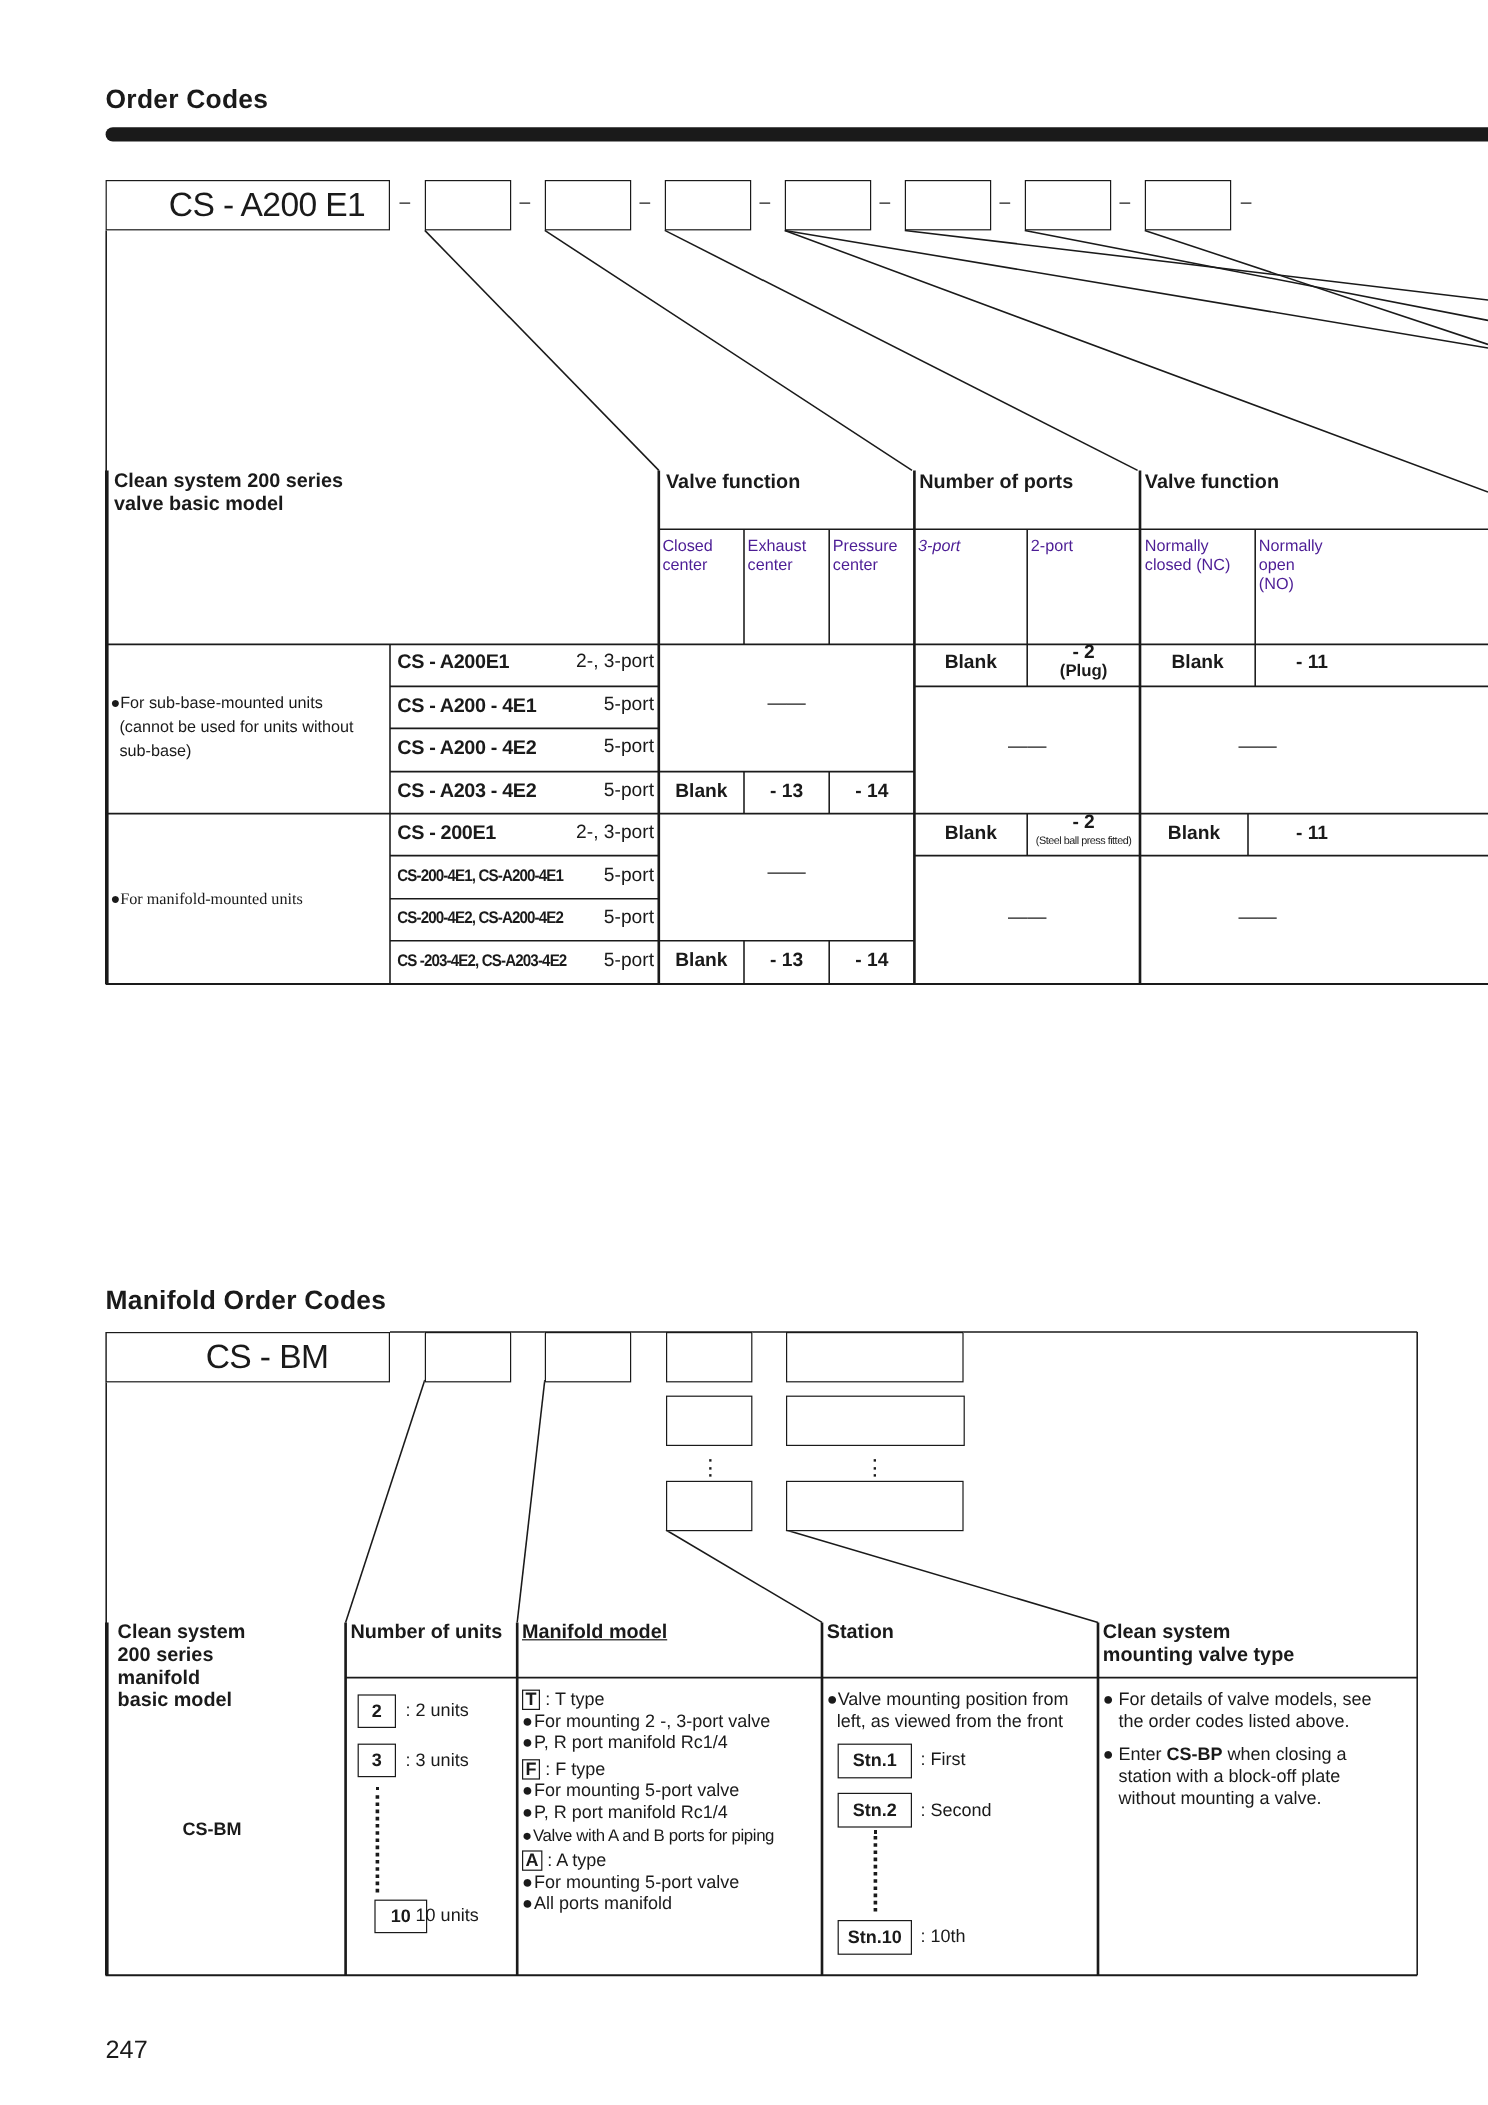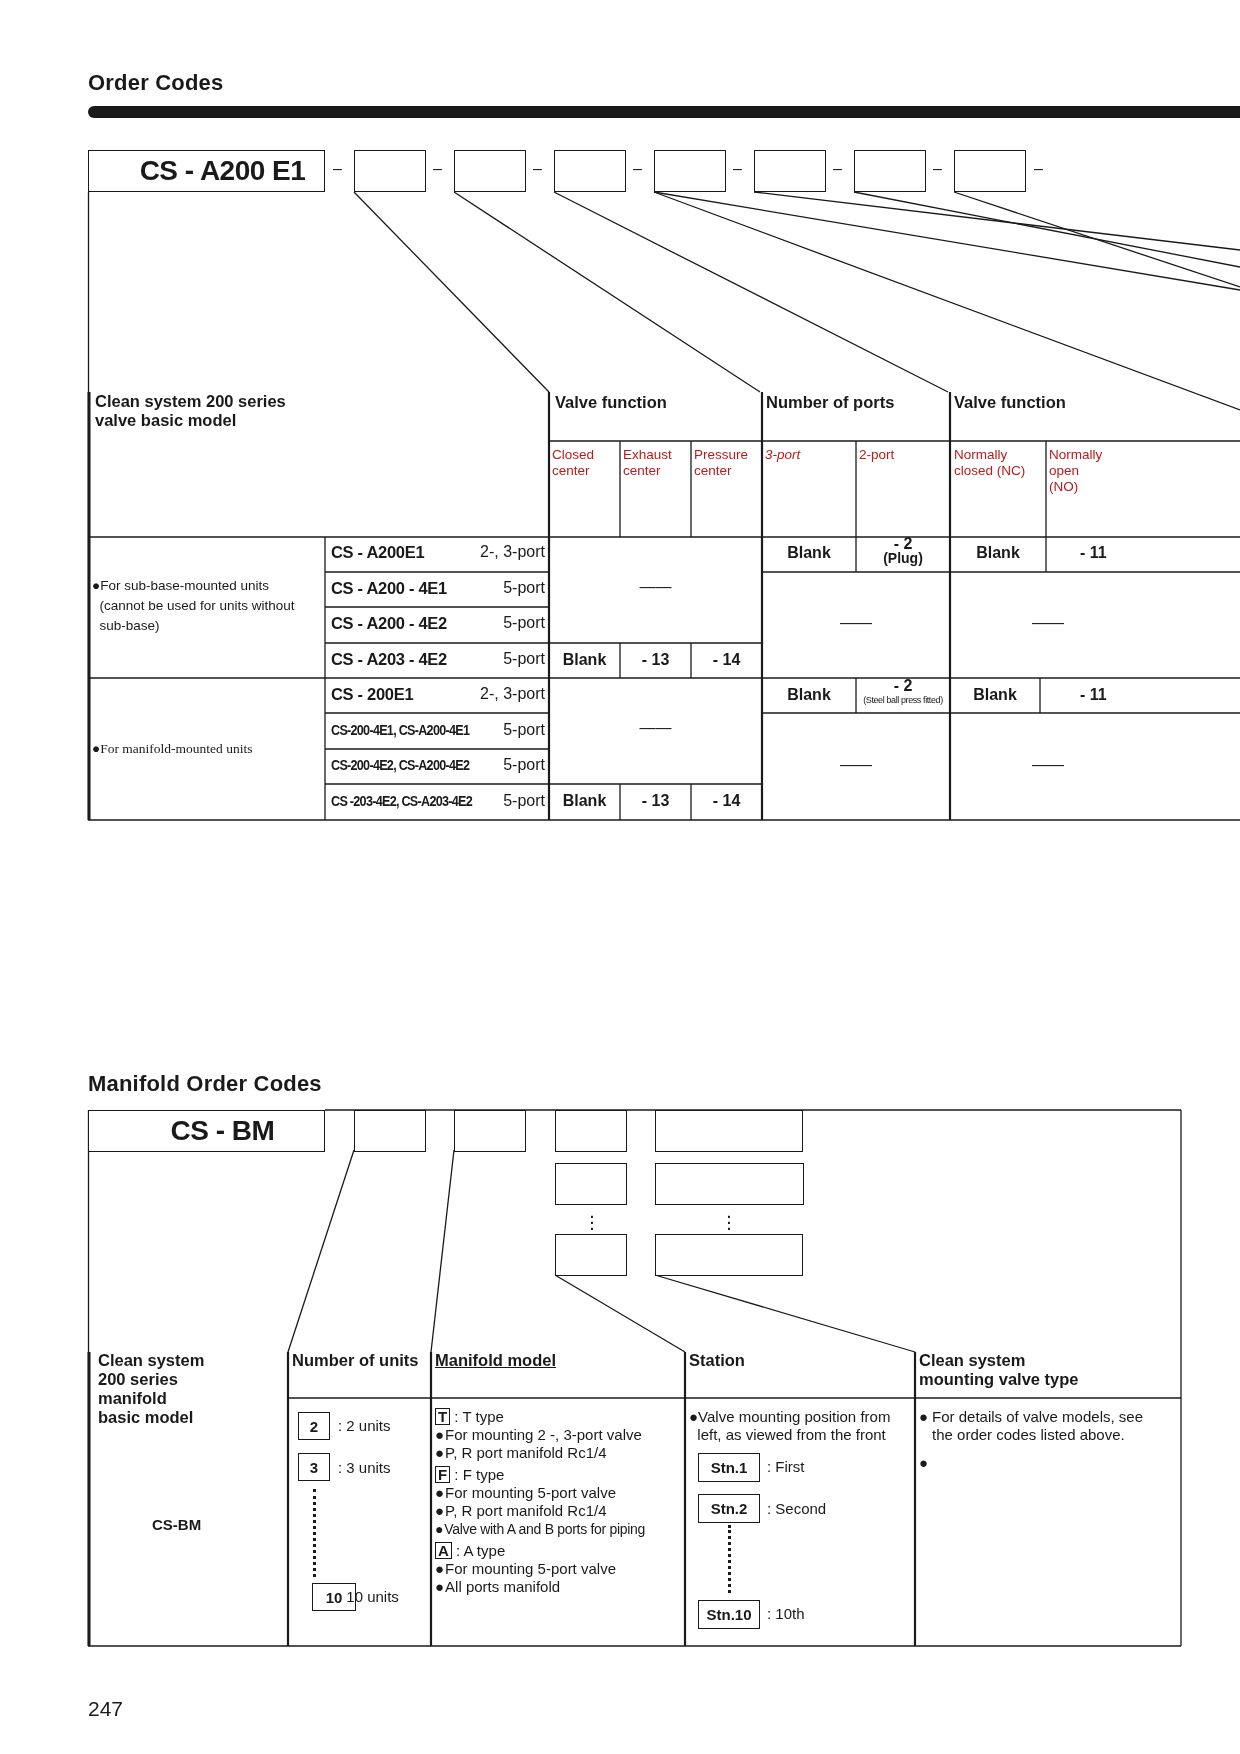--- a/index.html
+++ b/index.html
@@ -1,25 +1,25 @@
 <!DOCTYPE html>
 <html><head>
 <meta charset="utf-8">
 <style>
   html, body { margin:0; padding:0; background:#fff; }
   body { width:1240px; height:1754px; position:relative; overflow:hidden; font-family:"Liberation Sans", sans-serif; color:#1a1a1a; }
   .abs { position:absolute; }
   .sec-title { font-size:22px; font-weight:bold; letter-spacing:0.2px; }
   .rule { background:#1a1a1a; border-radius:6px 0 0 6px; }
   .box { border:1.5px solid #1a1a1a; box-sizing:border-box; background:#fff; }
-  .model-box { display:flex; align-items:center; justify-content:center; font-size:28px; font-weight:bold; letter-spacing:-0.5px;padding-left:32px; }
+  .model-box { display:flex; align-items:center; justify-content:center; font-size:28px; font-weight:normal; letter-spacing:-0.5px;padding-left:32px; }
   .dash { font-size:16px; }
   svg.lines { position:absolute; left:0; top:0; pointer-events:none; }
   .hdr { font-size:16.5px; font-weight:bold; line-height:19px; }
-  .sub { font-size:13.5px; line-height:16px; color:#b91c1c; }
+  .sub { font-size:13.5px; line-height:16px; color:#4c1d95; }
   .cell { font-size:16px; }
   .bold { font-weight:bold; }
   .code { font-size:16.5px; font-weight:bold; letter-spacing:-0.3px; }
   .code-cond { font-size:14px; font-weight:bold; letter-spacing:-0.8px; transform:scaleX(0.9); transform-origin:left center; display:inline-block; }
   .port { font-size:16px; }
   .note { font-size:13.5px; line-height:20px; }
   .center { text-align:center; }
   .mtext { font-size:15px; line-height:18px; }
   .ibox { display:inline-block; border:1.3px solid #1a1a1a; padding:0 2px; font-weight:bold; line-height:15px; }
   .nbox { position:absolute; border:1.3px solid #1a1a1a; box-sizing:border-box; display:flex; align-items:center; justify-content:center; font-weight:bold; font-size:15px; background:#fff; }
@@ -284,16 +284,19 @@
 <div class="abs mtext" style="left:767px; top:1605px;">: 10th</div>
 
 <div class="abs mtext" style="left:919px; top:1408px; width:260px;">
   <div style="display:flex; margin-bottom:10px;">
     <span style="margin-right:4px;">●</span>
     <span style="white-space:pre;">For details of valve models, see
 the order codes listed above.</span>
   </div>
   <div style="display:flex;">
     <span style="margin-right:4px;">●</span>
+    <span style="white-space:pre;"><span>Enter </span><b>CS-BP</b><span> when closing a
+station with a block-off plate
+without mounting a valve.</span></span>
   </div>
 </div>
 
 <div class="abs" style="left:88px; top:1697px; font-size:21px;">247</div>
 
 </body></html>

